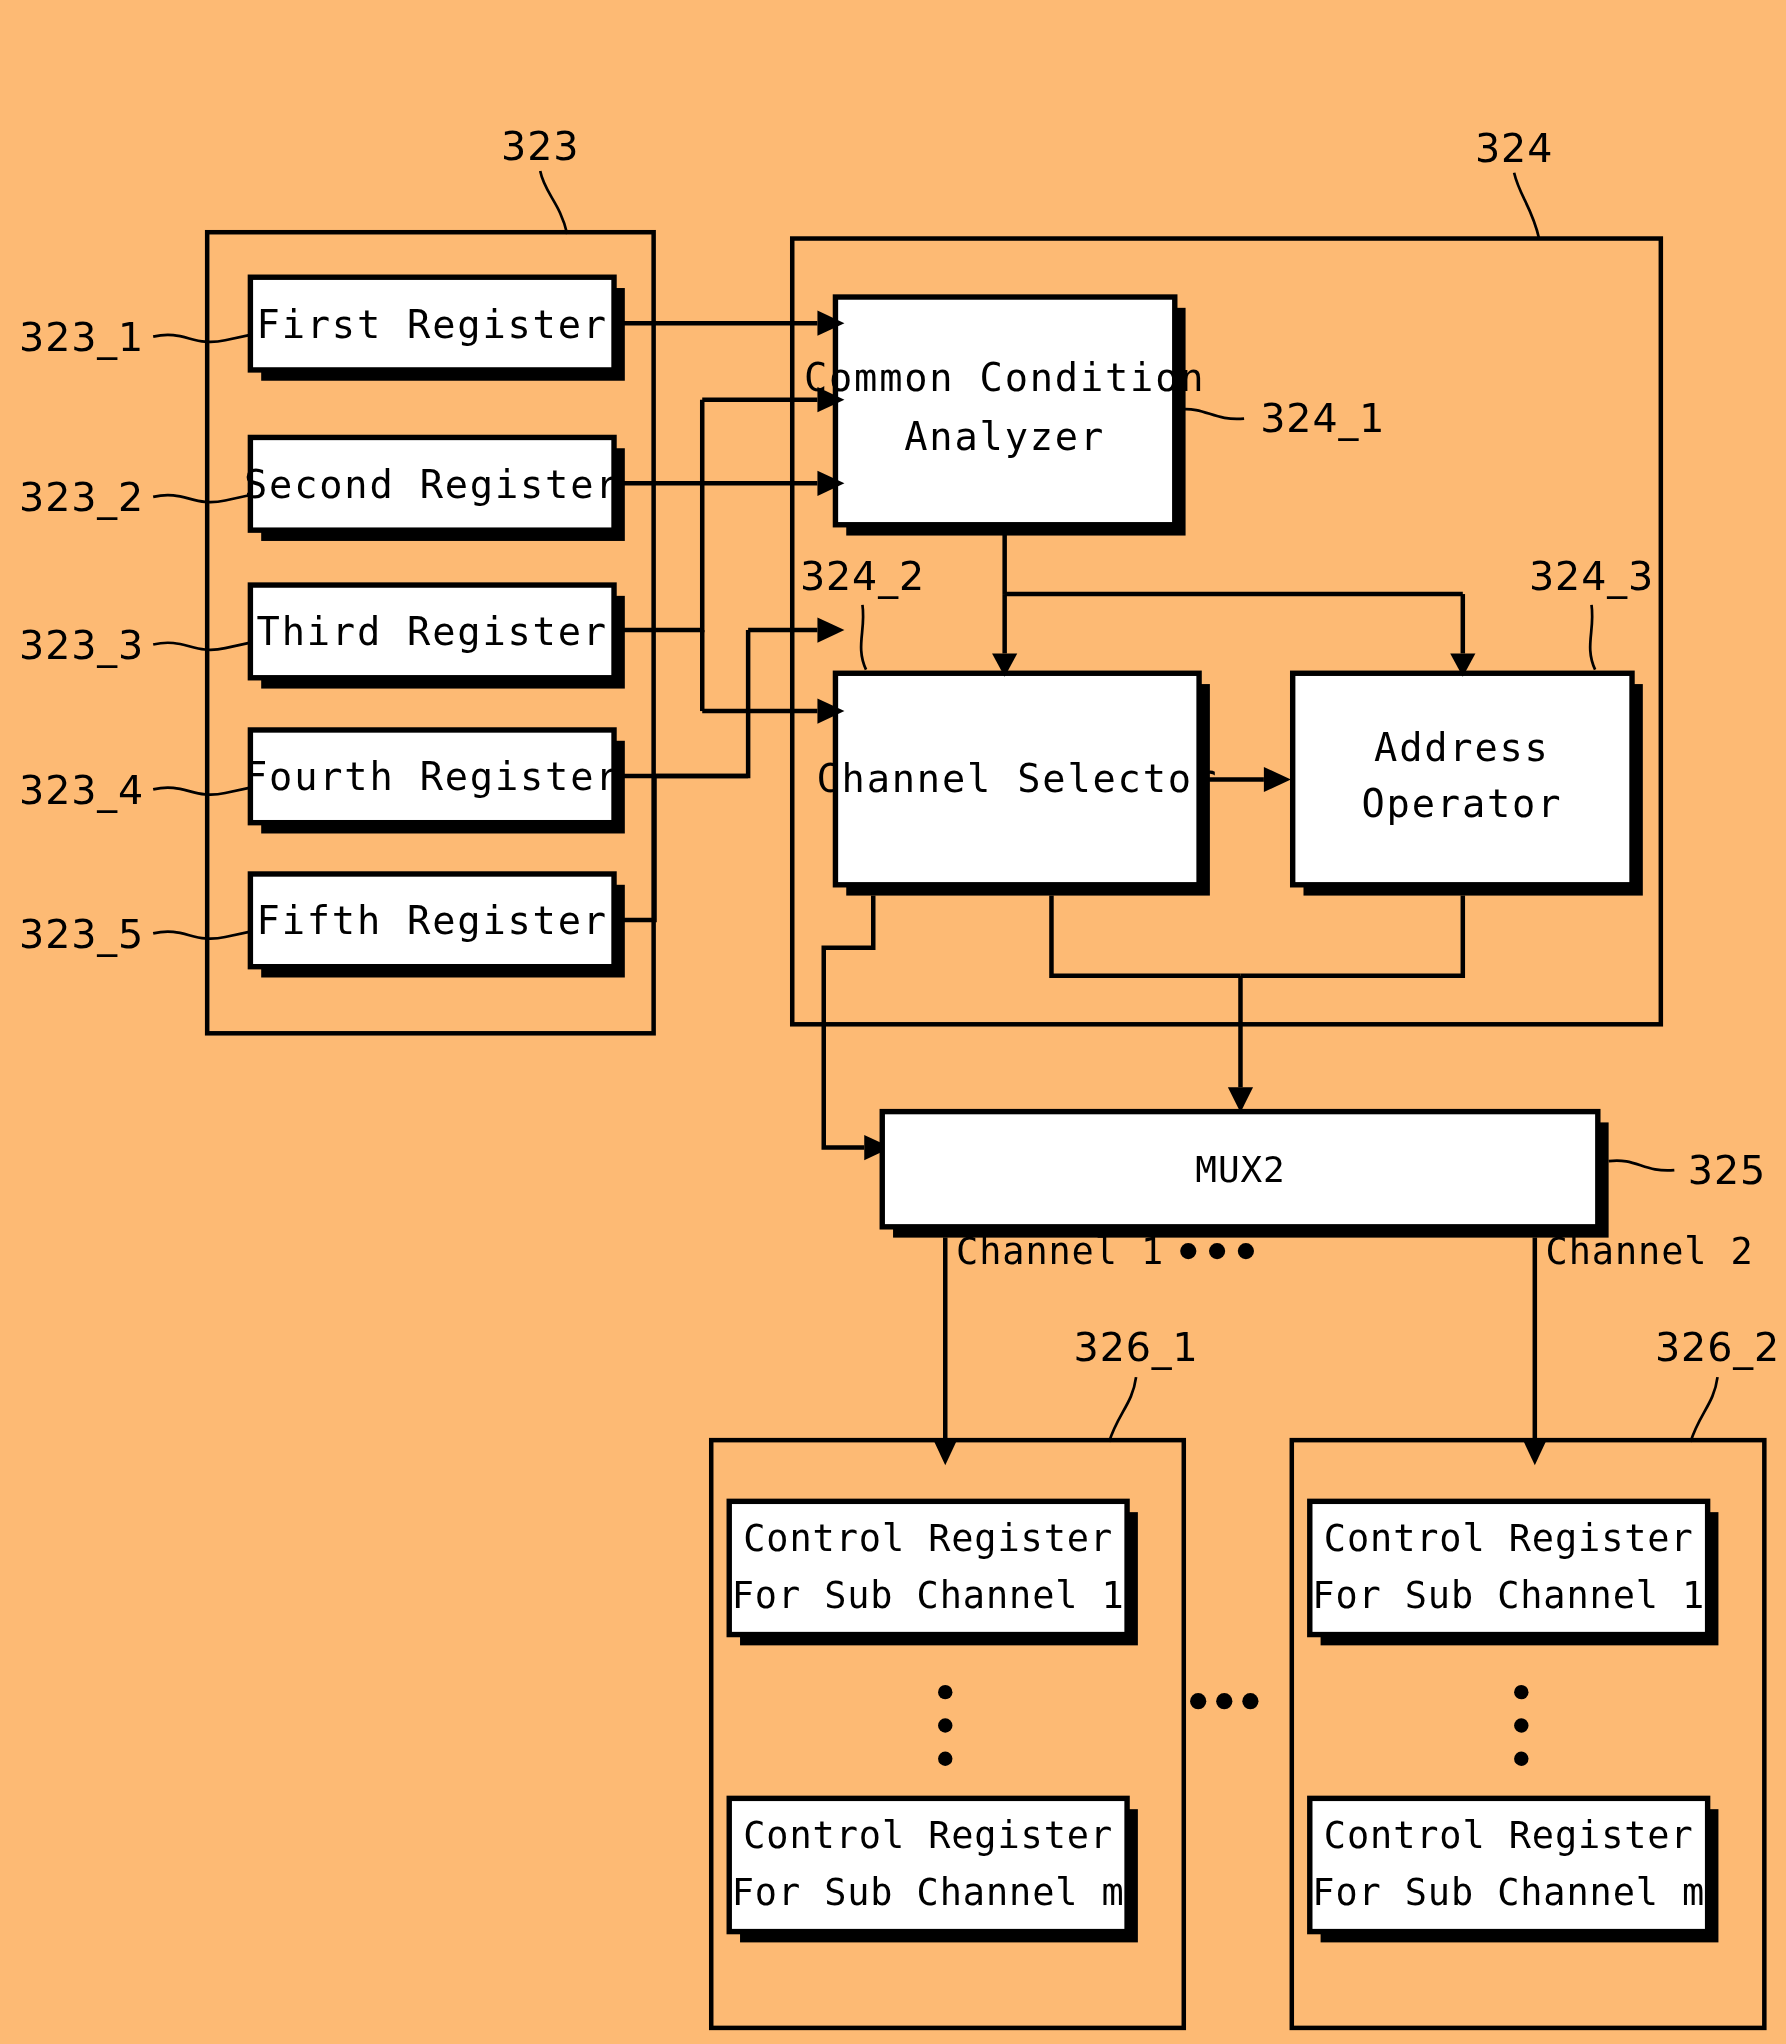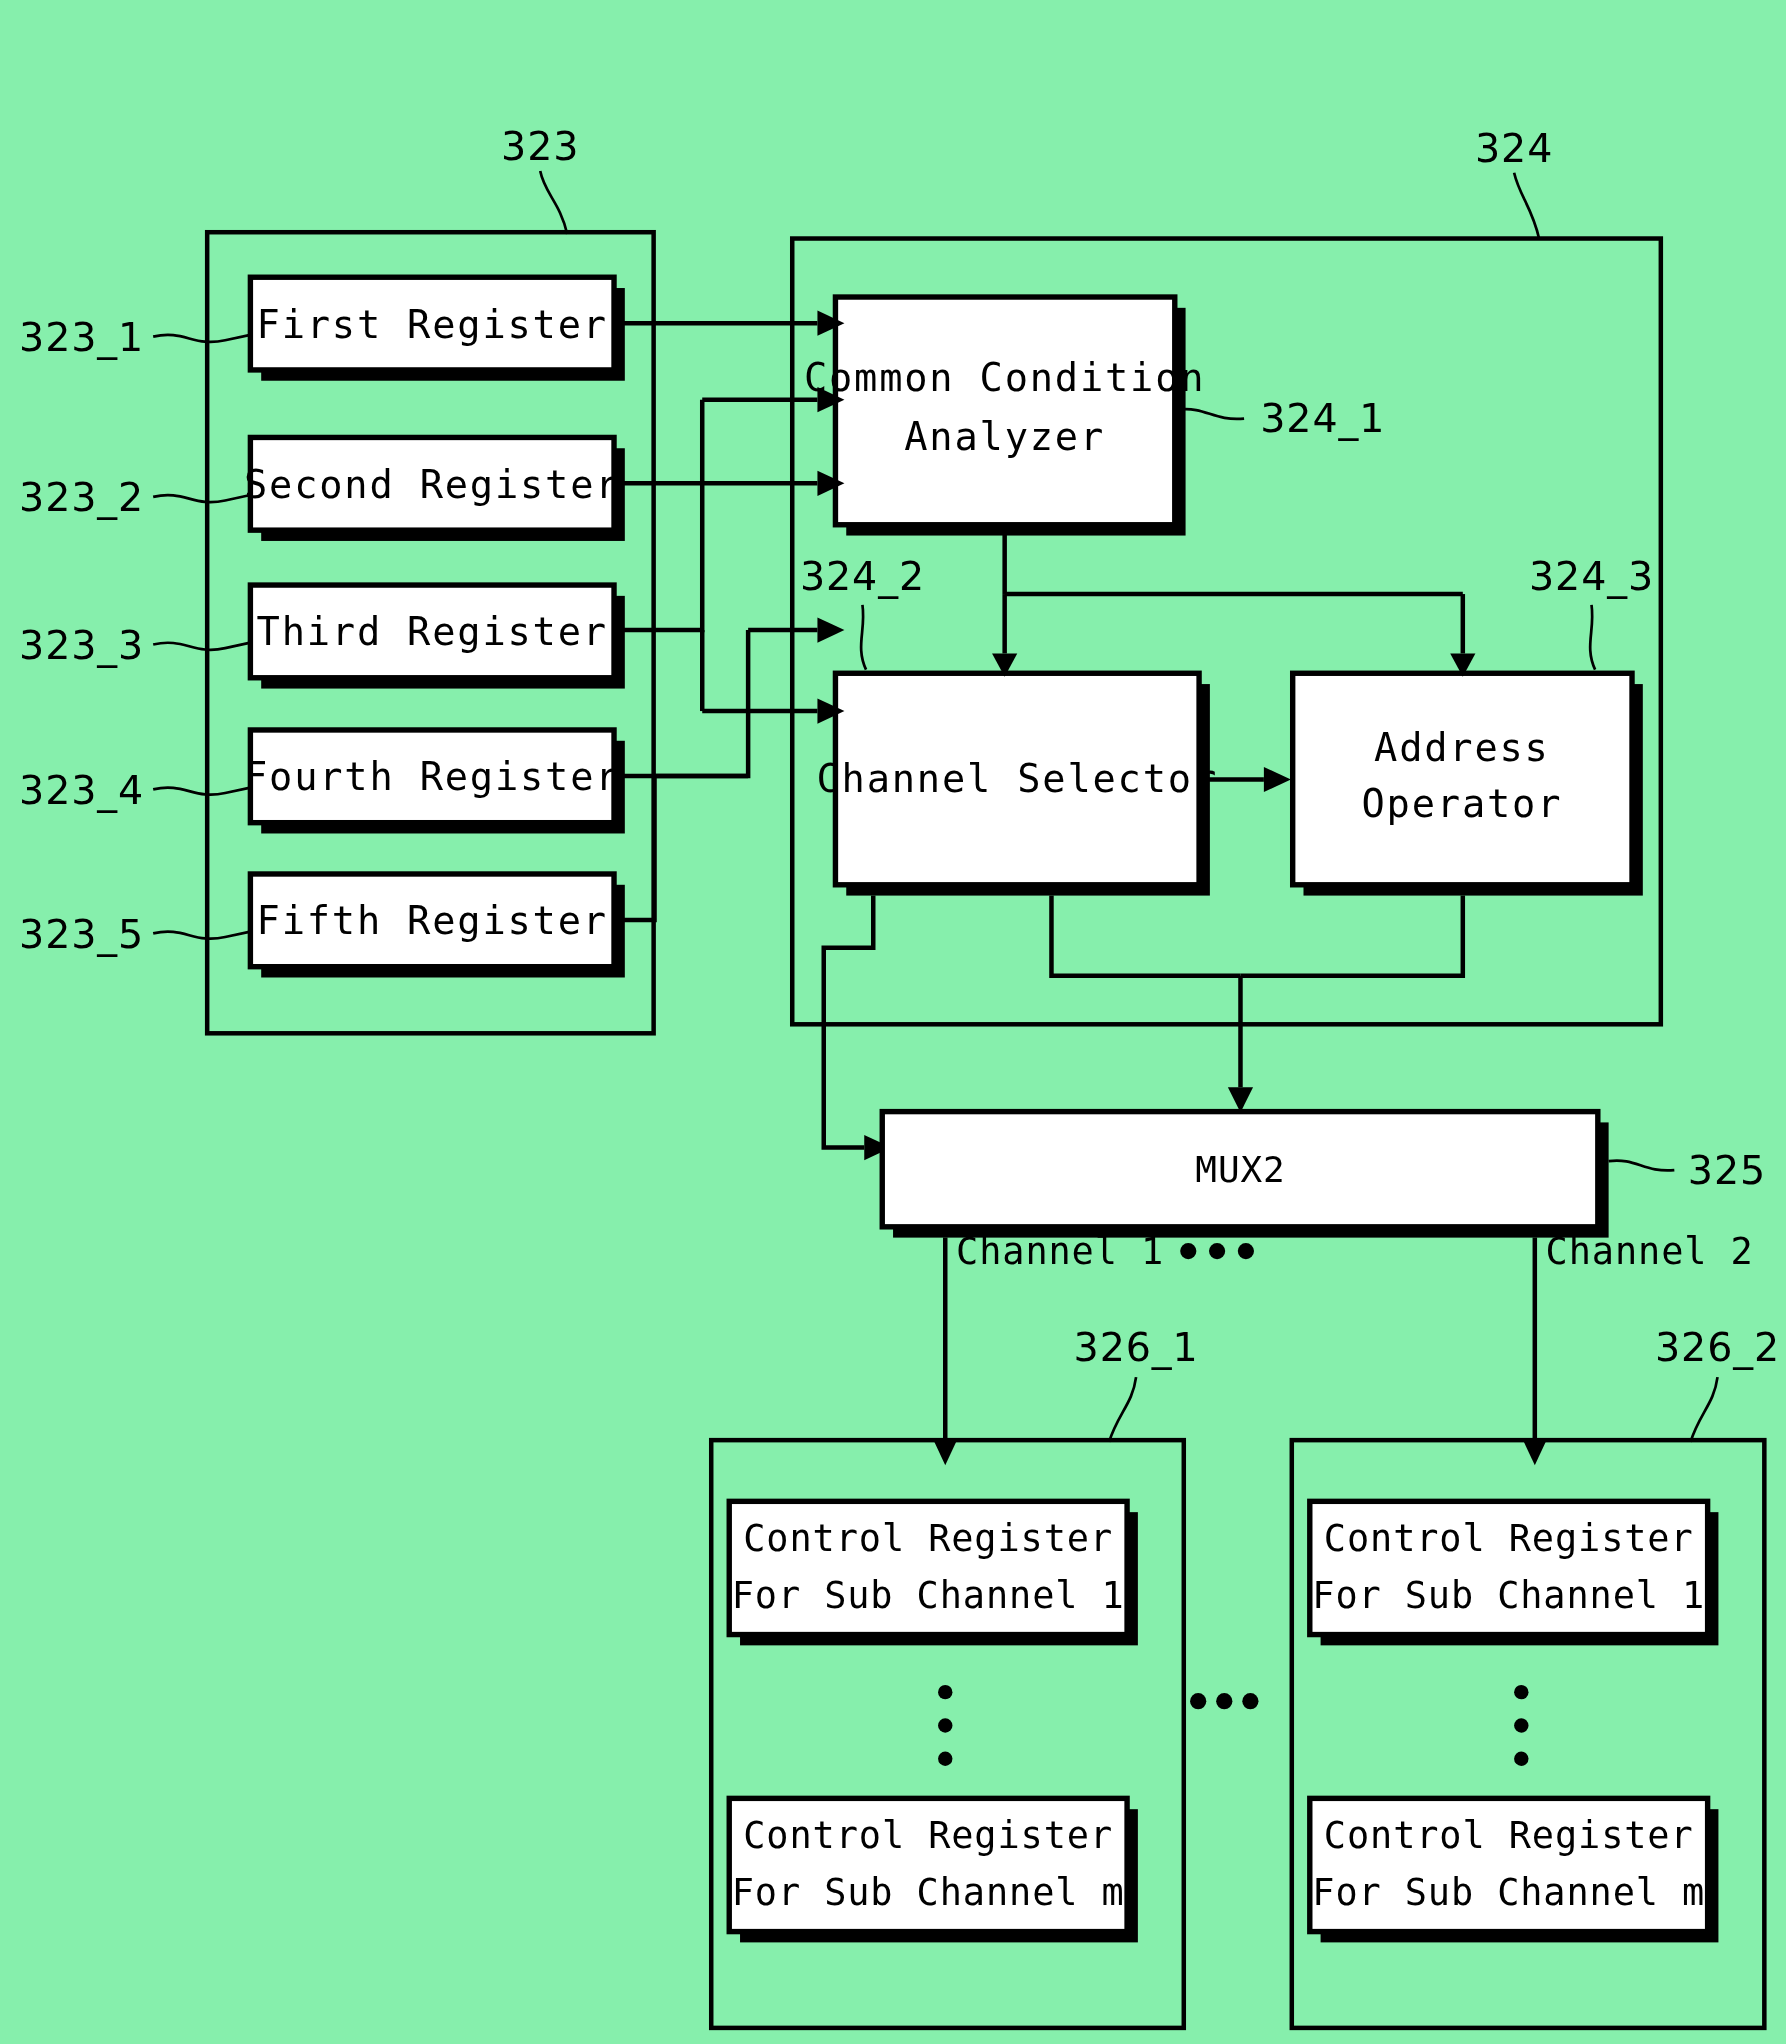--- a/index.html
+++ b/index.html
@@ -4,21 +4,21 @@
 <style>
   html, body {
     margin: 0;
     padding: 0;
     background: #ffffff;
   }
   #root {
     position: relative;
     width: 1787px;
     height: 2045px;
-    background: #86efac;
+    background: #fdba74;
     font-family: "DejaVu Sans Mono", monospace;
     overflow: hidden;
   }
   svg.layer {
     position: absolute;
     left: 0;
     top: 0;
     width: 1787px;
     height: 2045px;
   }

